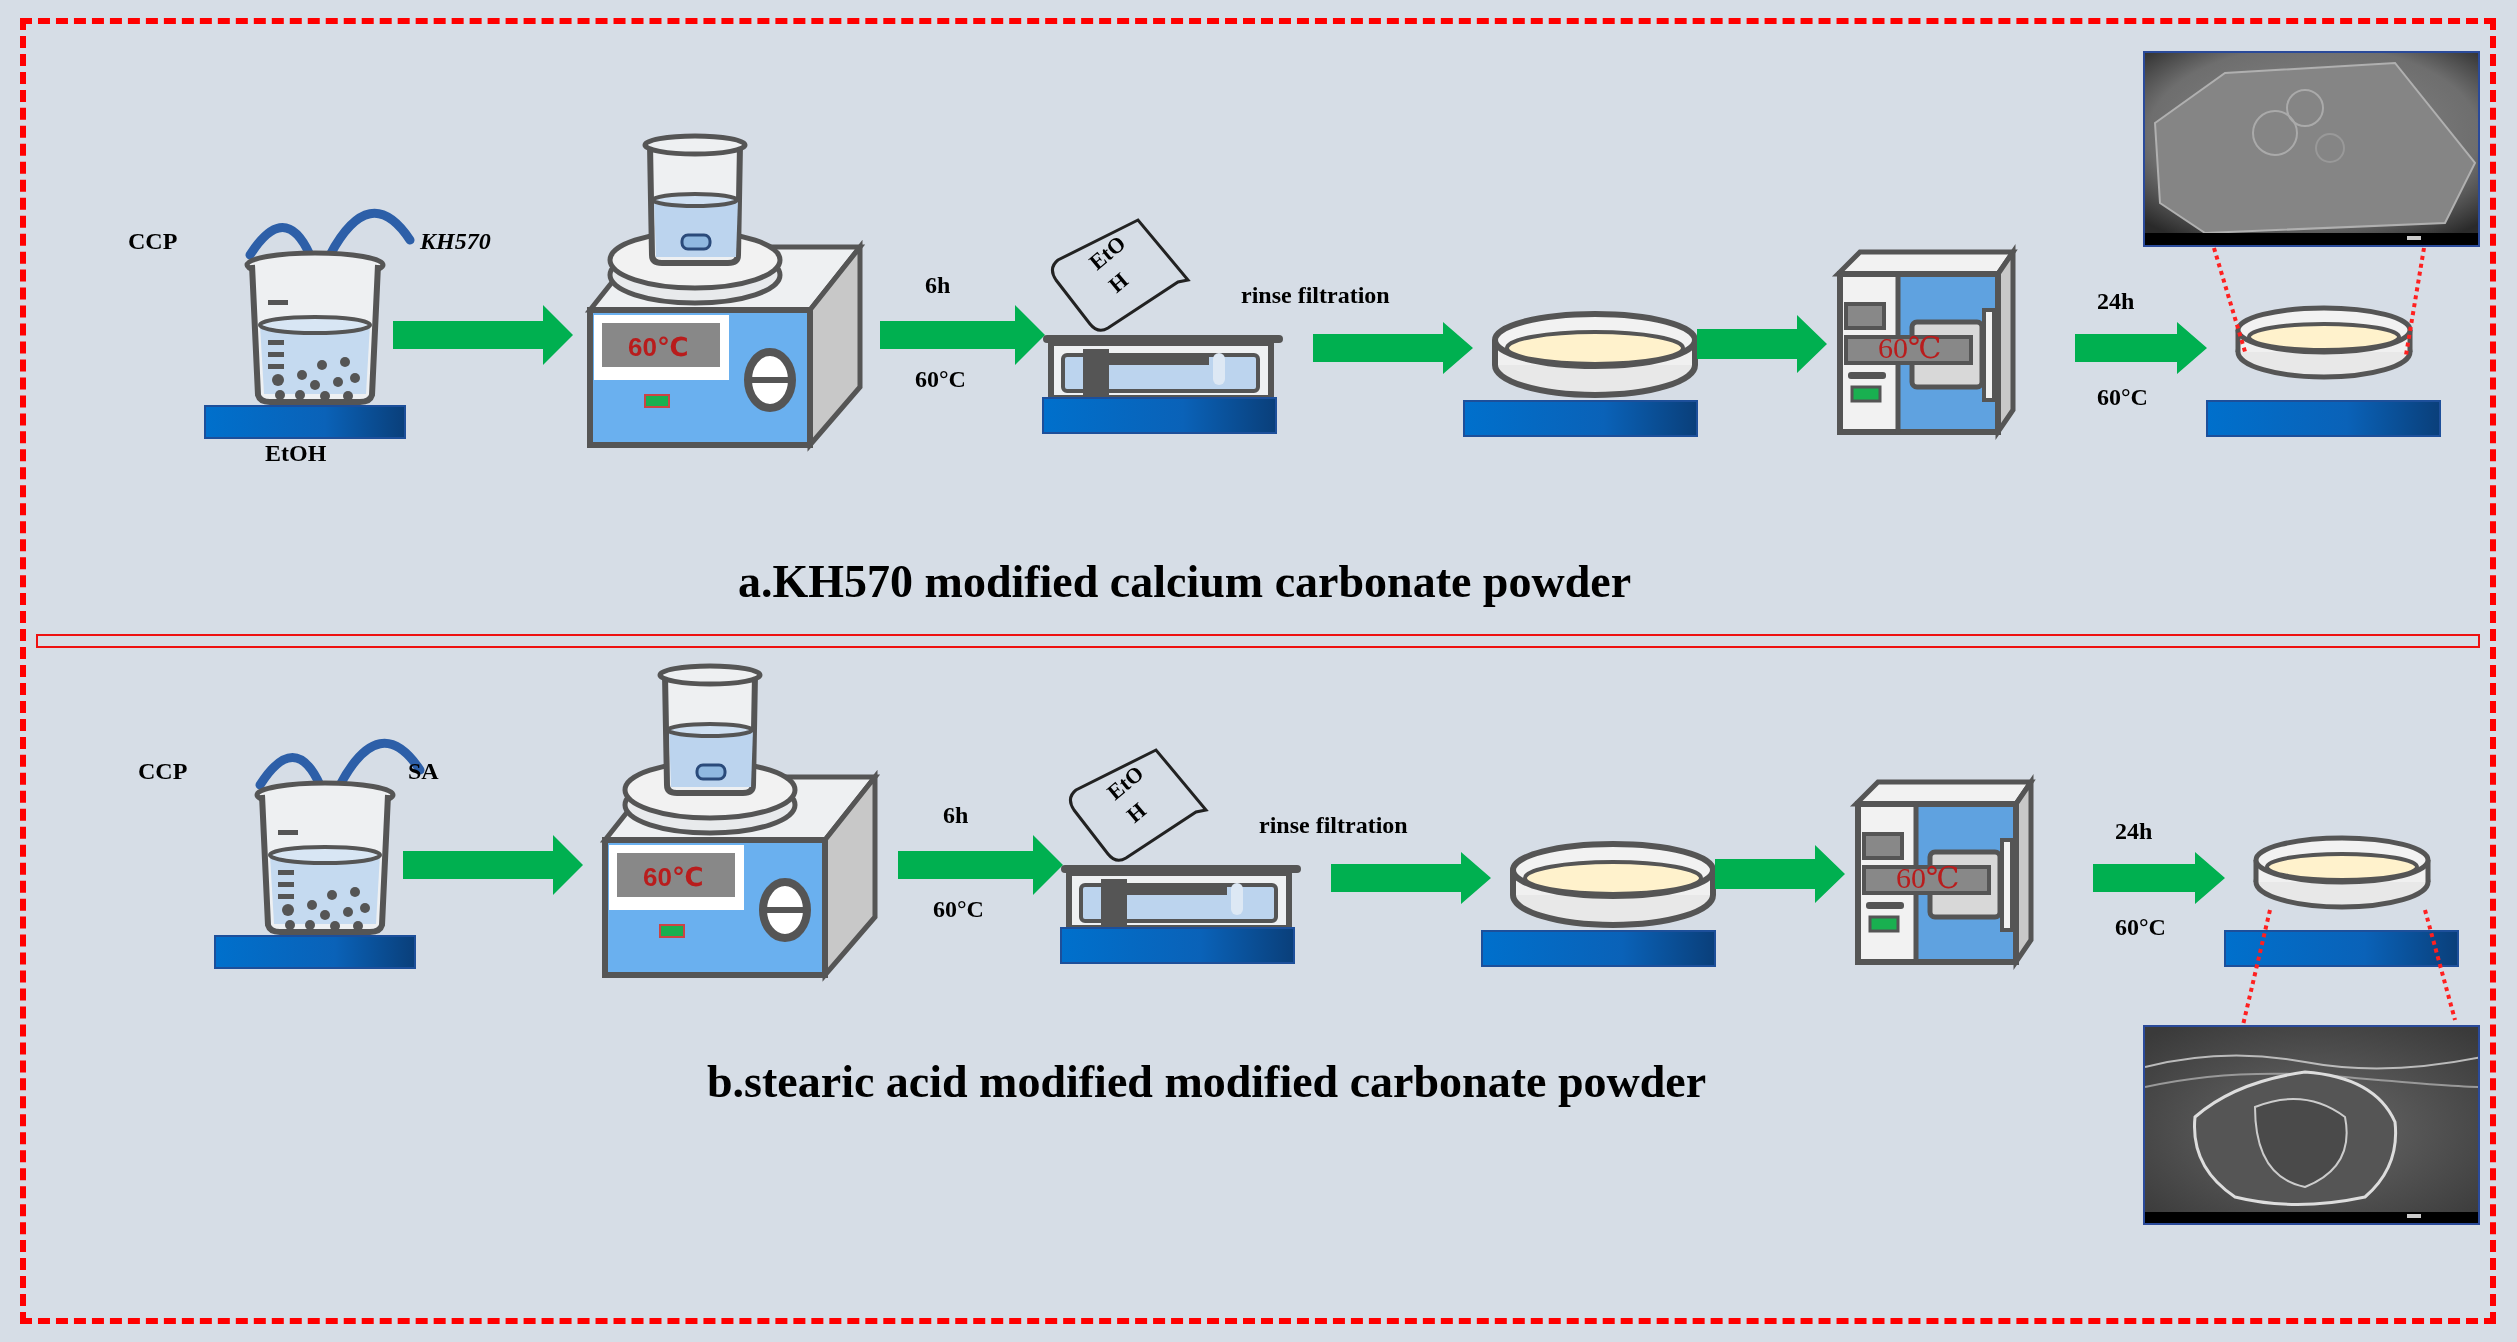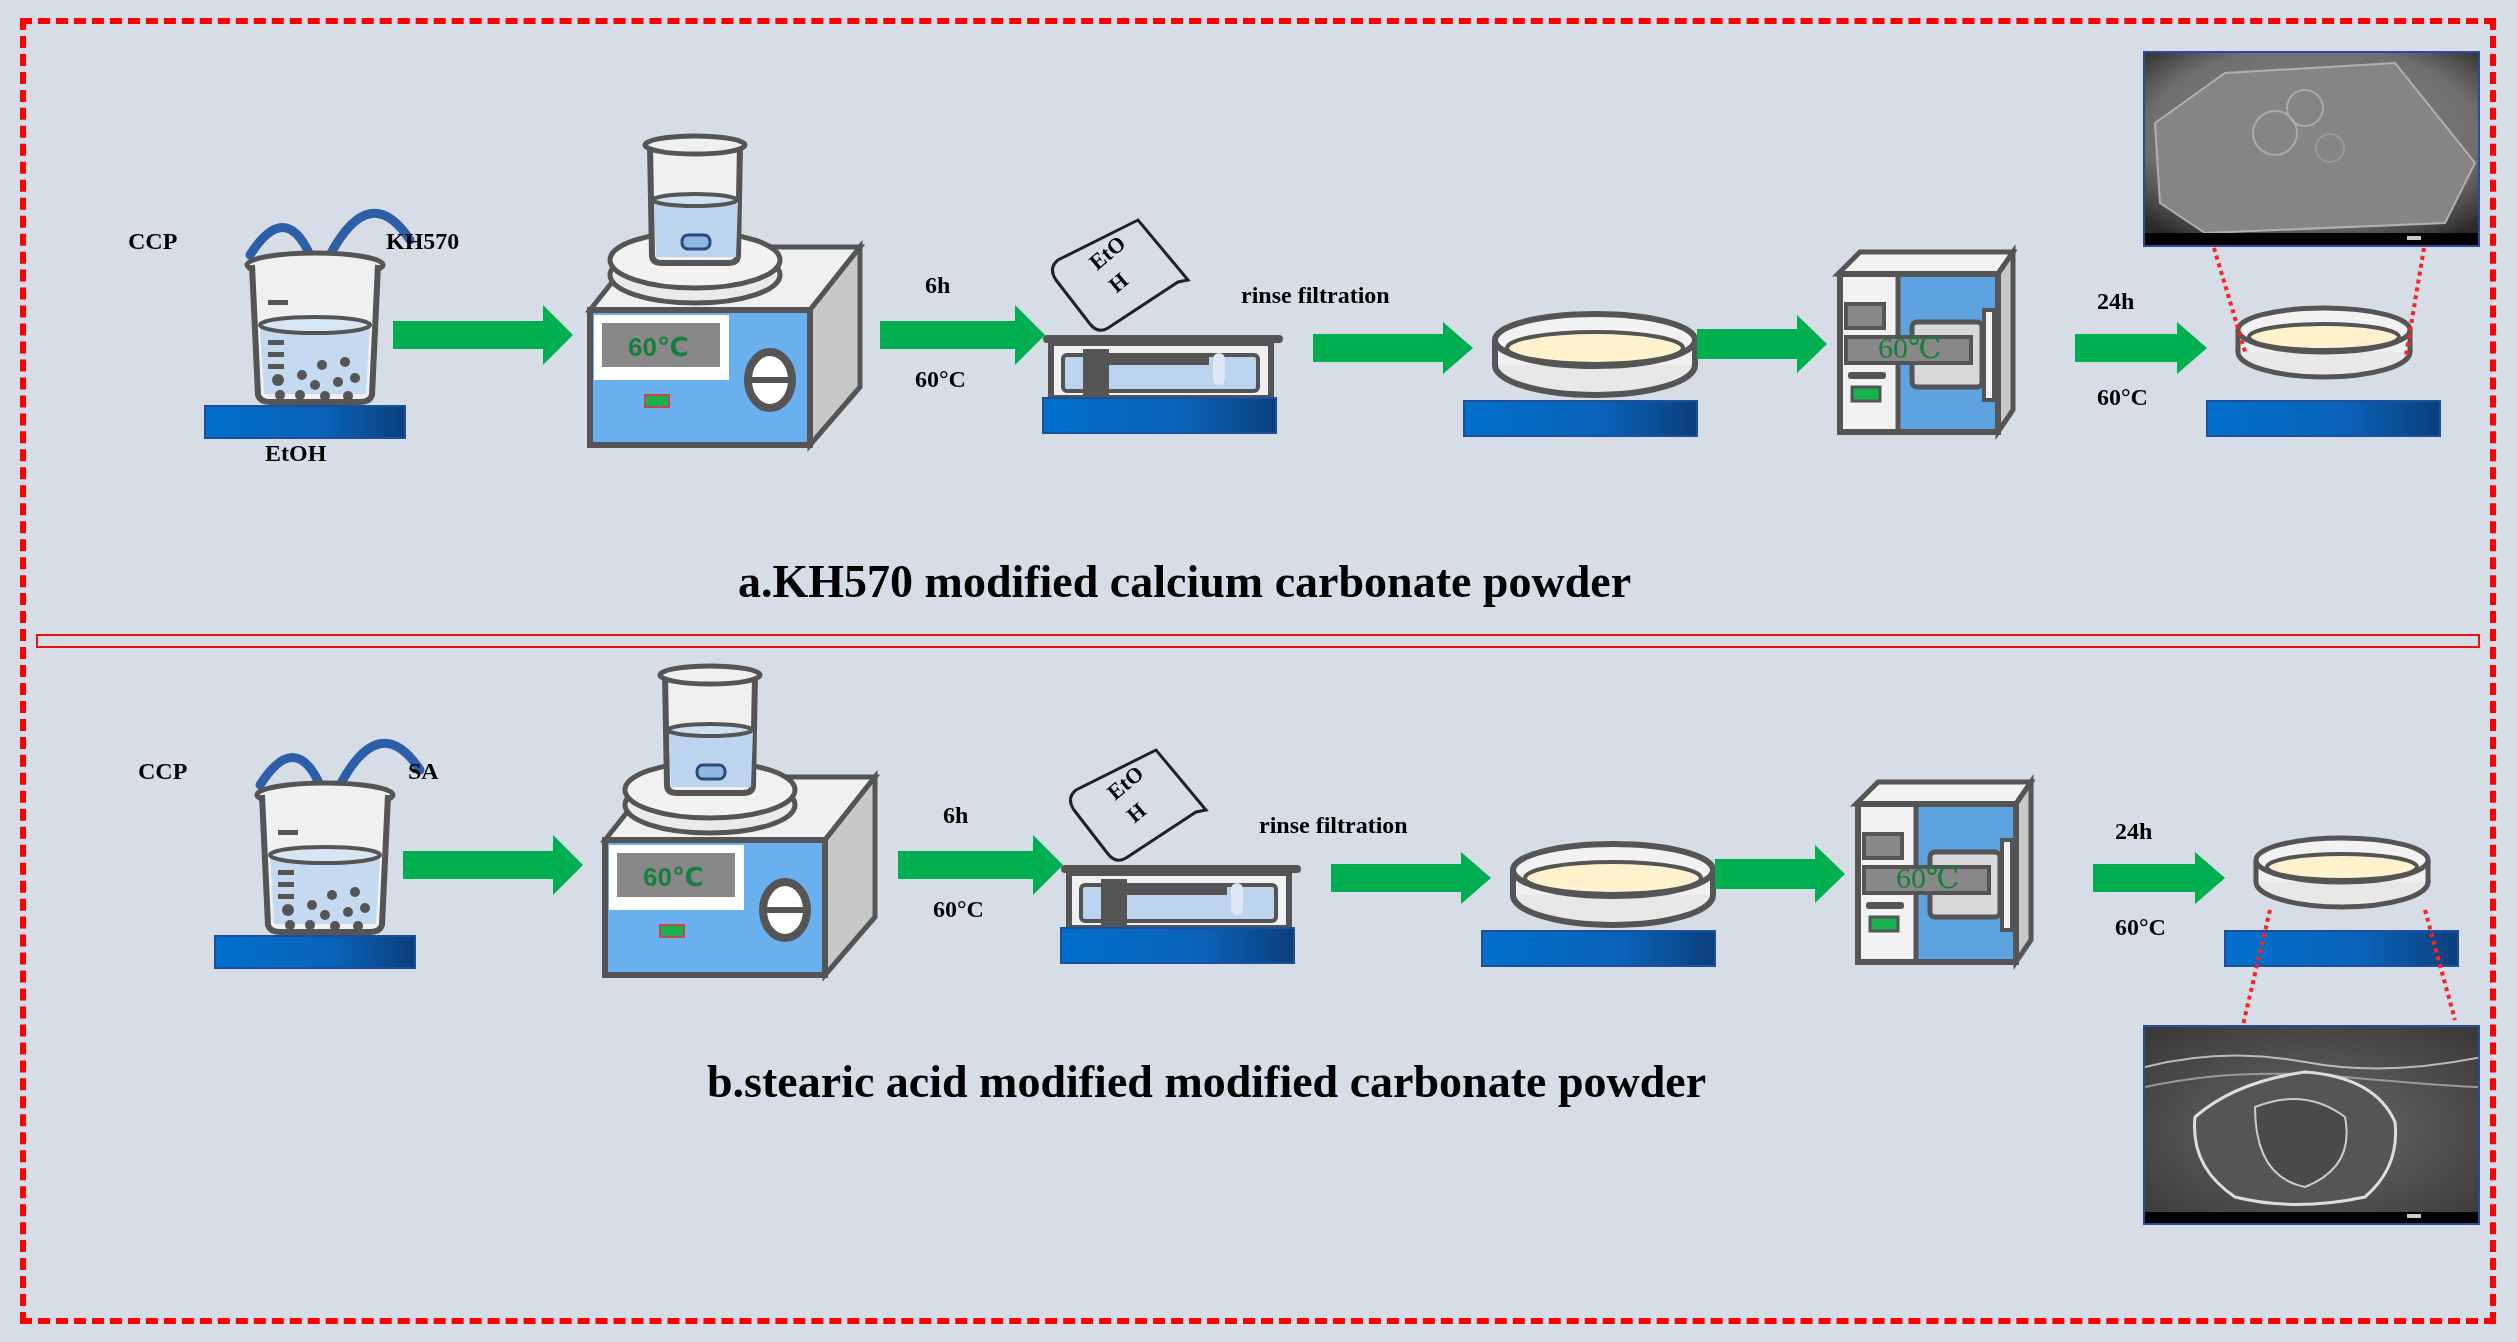--- a/index.html
+++ b/index.html
@@ -4,21 +4,21 @@
 <style>
   html,body{margin:0;padding:0;}
   body{width:2517px;height:1342px;background:#d6dde6;position:relative;overflow:hidden;font-family:"Liberation Serif","DejaVu Serif",serif;}
   .frame{position:absolute;left:20px;top:18px;width:2476px;height:1306px;border:6px dashed #ff0000;box-sizing:border-box;}
   .divider{position:absolute;left:36px;top:634px;width:2444px;height:14px;border:2px solid #ee1111;box-sizing:border-box;}
   .lbl{position:absolute;font-weight:bold;color:#000;white-space:nowrap;}
   .t36{font-size:24px;}
   .title{font-size:46px;}
   svg{position:absolute;overflow:visible;}
   .sem{position:absolute;border:2px solid #2a4a9a;box-sizing:border-box;overflow:hidden;}
-  .temp{position:absolute;color:#15803d;font-family:"Liberation Sans","DejaVu Sans",sans-serif;font-weight:bold;}
+  .temp{position:absolute;color:#b91c1c;font-family:"Liberation Sans","DejaVu Sans",sans-serif;font-weight:bold;}
 </style>
 </head>
 <body>
 
 <div class="frame"></div>
 <div class="divider"></div>
 
 <svg width="0" height="0" style="position:absolute">
   <defs>
     <linearGradient id="baseGrad" x1="0" x2="1" y1="0" y2="0">
@@ -62,21 +62,21 @@
       <circle cx="40" cy="225" r="5"></circle>
         <circle cx="60" cy="225" r="5"></circle>
         <circle cx="85" cy="226" r="5"></circle>
         <circle cx="108" cy="226" r="5"></circle>
     </g>
   </svg>
   <svg style="left:205px;top:406px;" width="200" height="32">
       <rect x="0" y="0" width="200" height="32" fill="url(#baseGrad)" stroke="#1d4f9a" stroke-width="2"></rect>
     </svg>
   <div class="lbl t36" style="left:128px;top:228px;">CCP</div>
-  <div class="lbl t36" style="left:386px;top:228px;">KH570</div>
+  <div class="lbl t36" style="left:420px;top:228px;font-style:italic;">KH570</div>
   <div class="lbl t36" style="left:265px;top:440px;">EtOH</div>
 
   <svg style="left:393px;top:305px;" width="180" height="60">
       <polygon points="0,16 150,16 150,0 180,30 150,60 150,44 0,44" fill="#00b050"></polygon>
     </svg>
 
   <svg style="left:590px;top:135px;" width="280" height="315" viewBox="0 0 280 315">
     <polygon points="0,175 50,112 270,112 220,175" fill="#eef0f2" stroke="#555" stroke-width="5"></polygon>
     <polygon points="220,175 270,112 270,252 220,310" fill="#c8c8c8" stroke="#555" stroke-width="5"></polygon>
     <rect x="0" y="175" width="220" height="135" fill="#6ab0ef" stroke="#555" stroke-width="6"></rect>

